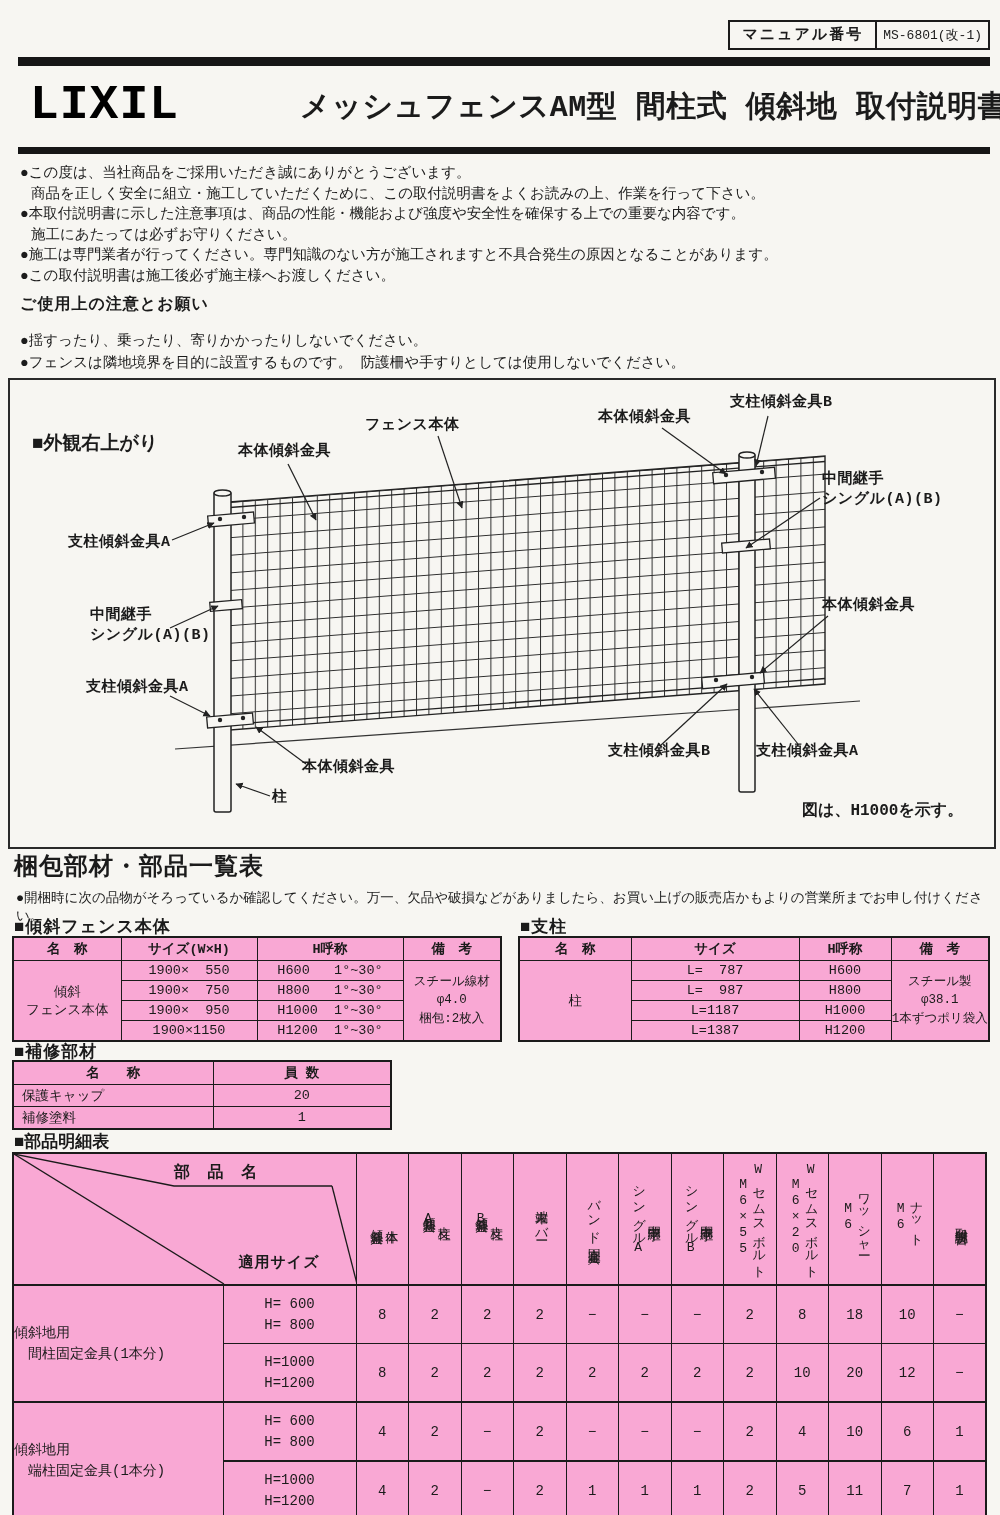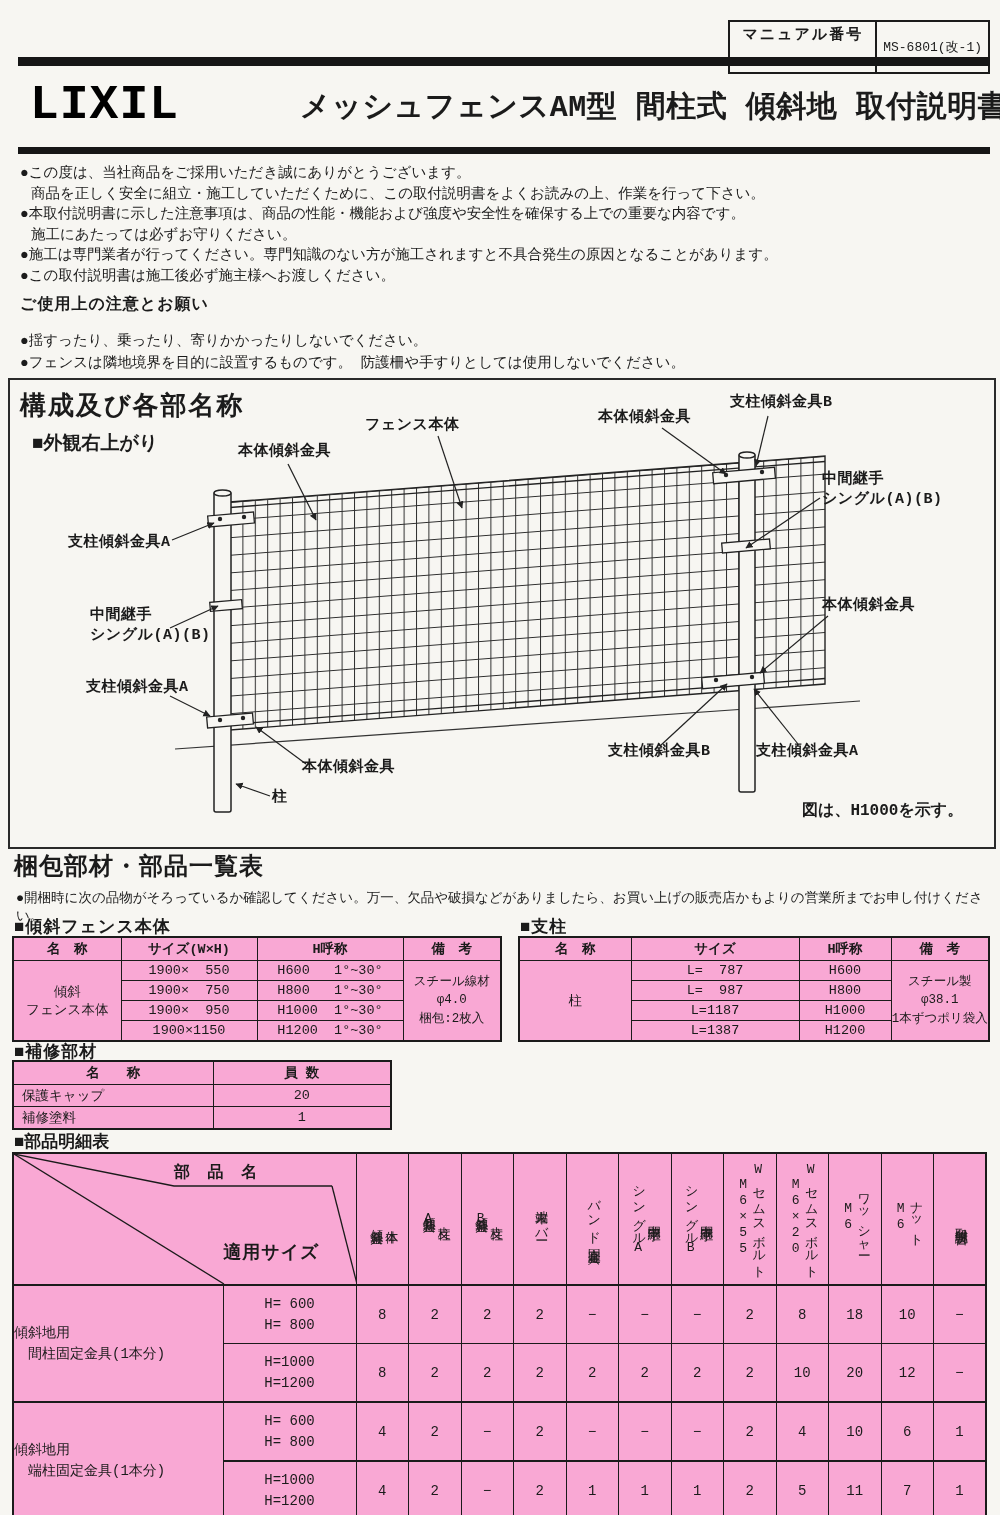--- a/index.html
+++ b/index.html
@@ -6,21 +6,21 @@
   .page{
     position:relative; width:1000px; height:1515px;
     background:#f7f6f2; color:#1b1b1b;
     font-family:Liberation Mono, monospace;
     overflow:hidden;
   }
   .abs{position:absolute;}
   
   .manual-box{position:absolute; top:20px; right:10px; display:flex; border:2px solid #1b1b1b; background:#f7f6f2;}
   .manual-box .mlabel{padding:3px 12px; font-size:15px; font-weight:bold; border-right:2px solid #1b1b1b; letter-spacing:2px;}
-  .manual-box .mnum{padding:16px 6px; font-size:13px; white-space:nowrap;}
+  .manual-box .mnum{padding:4px 6px; font-size:13px; white-space:nowrap;}
   .bar{position:absolute; left:18px; width:972px; background:#161616;}
   .bar1{top:57px; height:9px;}
   .bar2{top:147px; height:7px;}
   .logo{position:absolute; left:30px; top:78px; font-size:48px; font-weight:900; letter-spacing:1px; color:#000000;}
   .title{position:absolute; left:300px; top:86px; font-size:30px; font-weight:bold; letter-spacing:0.5px; white-space:nowrap;}
   
   .intro{position:absolute; left:20px; top:163px; width:965px; font-size:14.5px; line-height:20.5px;}
   .intro .cont{padding-left:11px;}
   .usage-h{position:absolute; left:20px; top:294px; font-size:16px; font-weight:bold; letter-spacing:1px;}
   .usage{position:absolute; left:20px; top:330px; width:965px; font-size:14.5px; line-height:22px;}
@@ -46,21 +46,21 @@
   .notecell{font-size:12.5px; line-height:1.45;}
   .rtable td.rname{text-align:left; padding-left:8px; height:21px;}
   
   .parts-h{position:absolute; left:14px; top:1130px; font-size:17px; font-weight:bold;}
   .parts{position:absolute; left:12px; top:1152px; width:973px;}
   .parts td{font-size:14px;}
   .parts .hrow td{height:130px; border-bottom:2px solid #1b1b1b;}
   .v{writing-mode:vertical-rl; text-orientation:upright; white-space:pre; display:inline-block; line-height:1.15; font-size:13px; letter-spacing:1px;}
   .corner{position:relative; padding:0;}
   .corner .ctop{position:absolute; left:160px; top:8px; font-size:16px; font-weight:600; letter-spacing:4px;}
-  .corner .cbot{position:absolute; right:36px; bottom:20px; font-size:18px; font-weight:600; letter-spacing:1px;}
+  .corner .cbot{position:absolute; right:36px; bottom:12px; font-size:15px; font-weight:600; letter-spacing:1px;}
   .parts .drow td{height:57px;}
   .gname{text-align:left; font-size:14px; line-height:1.5;}
   .gsize{font-size:13.5px; line-height:1.5;}
   .g2 td{border-top:2px solid #1b1b1b;}
 </style>
 </head>
 <body>
 
 <div class="page">
 
@@ -141,21 +141,20 @@
         <line x1="162" y1="160" x2="204" y2="143"></line>
         <line x1="160" y1="248" x2="208" y2="226"></line>
         <line x1="160" y1="316" x2="200" y2="336"></line>
         <line x1="296" y1="384" x2="246" y2="347"></line>
         <line x1="260" y1="416" x2="226" y2="404"></line>
         <line x1="818" y1="236" x2="750" y2="293"></line>
         <line x1="650" y1="366" x2="717" y2="304"></line>
         <line x1="788" y1="364" x2="744" y2="309"></line>
       </g>
     </svg>
-    <div class="dheading">構成及び各部名称</div>
     <div class="dsub">■外観右上がり</div>
     <div class="lbl" style="left:355px;top:36px">フェンス本体</div>
     <div class="lbl" style="left:228px;top:62px">本体傾斜金具</div>
     <div class="lbl" style="left:588px;top:28px">本体傾斜金具</div>
     <div class="lbl" style="left:720px;top:13px">支柱傾斜金具B</div>
     <div class="lbl" style="left:812px;top:90px">中間継手
 シングル(A)(B)</div>
     <div class="lbl" style="left:58px;top:153px">支柱傾斜金具A</div>
     <div class="lbl" style="left:80px;top:226px">中間継手
 シングル(A)(B)</div>

